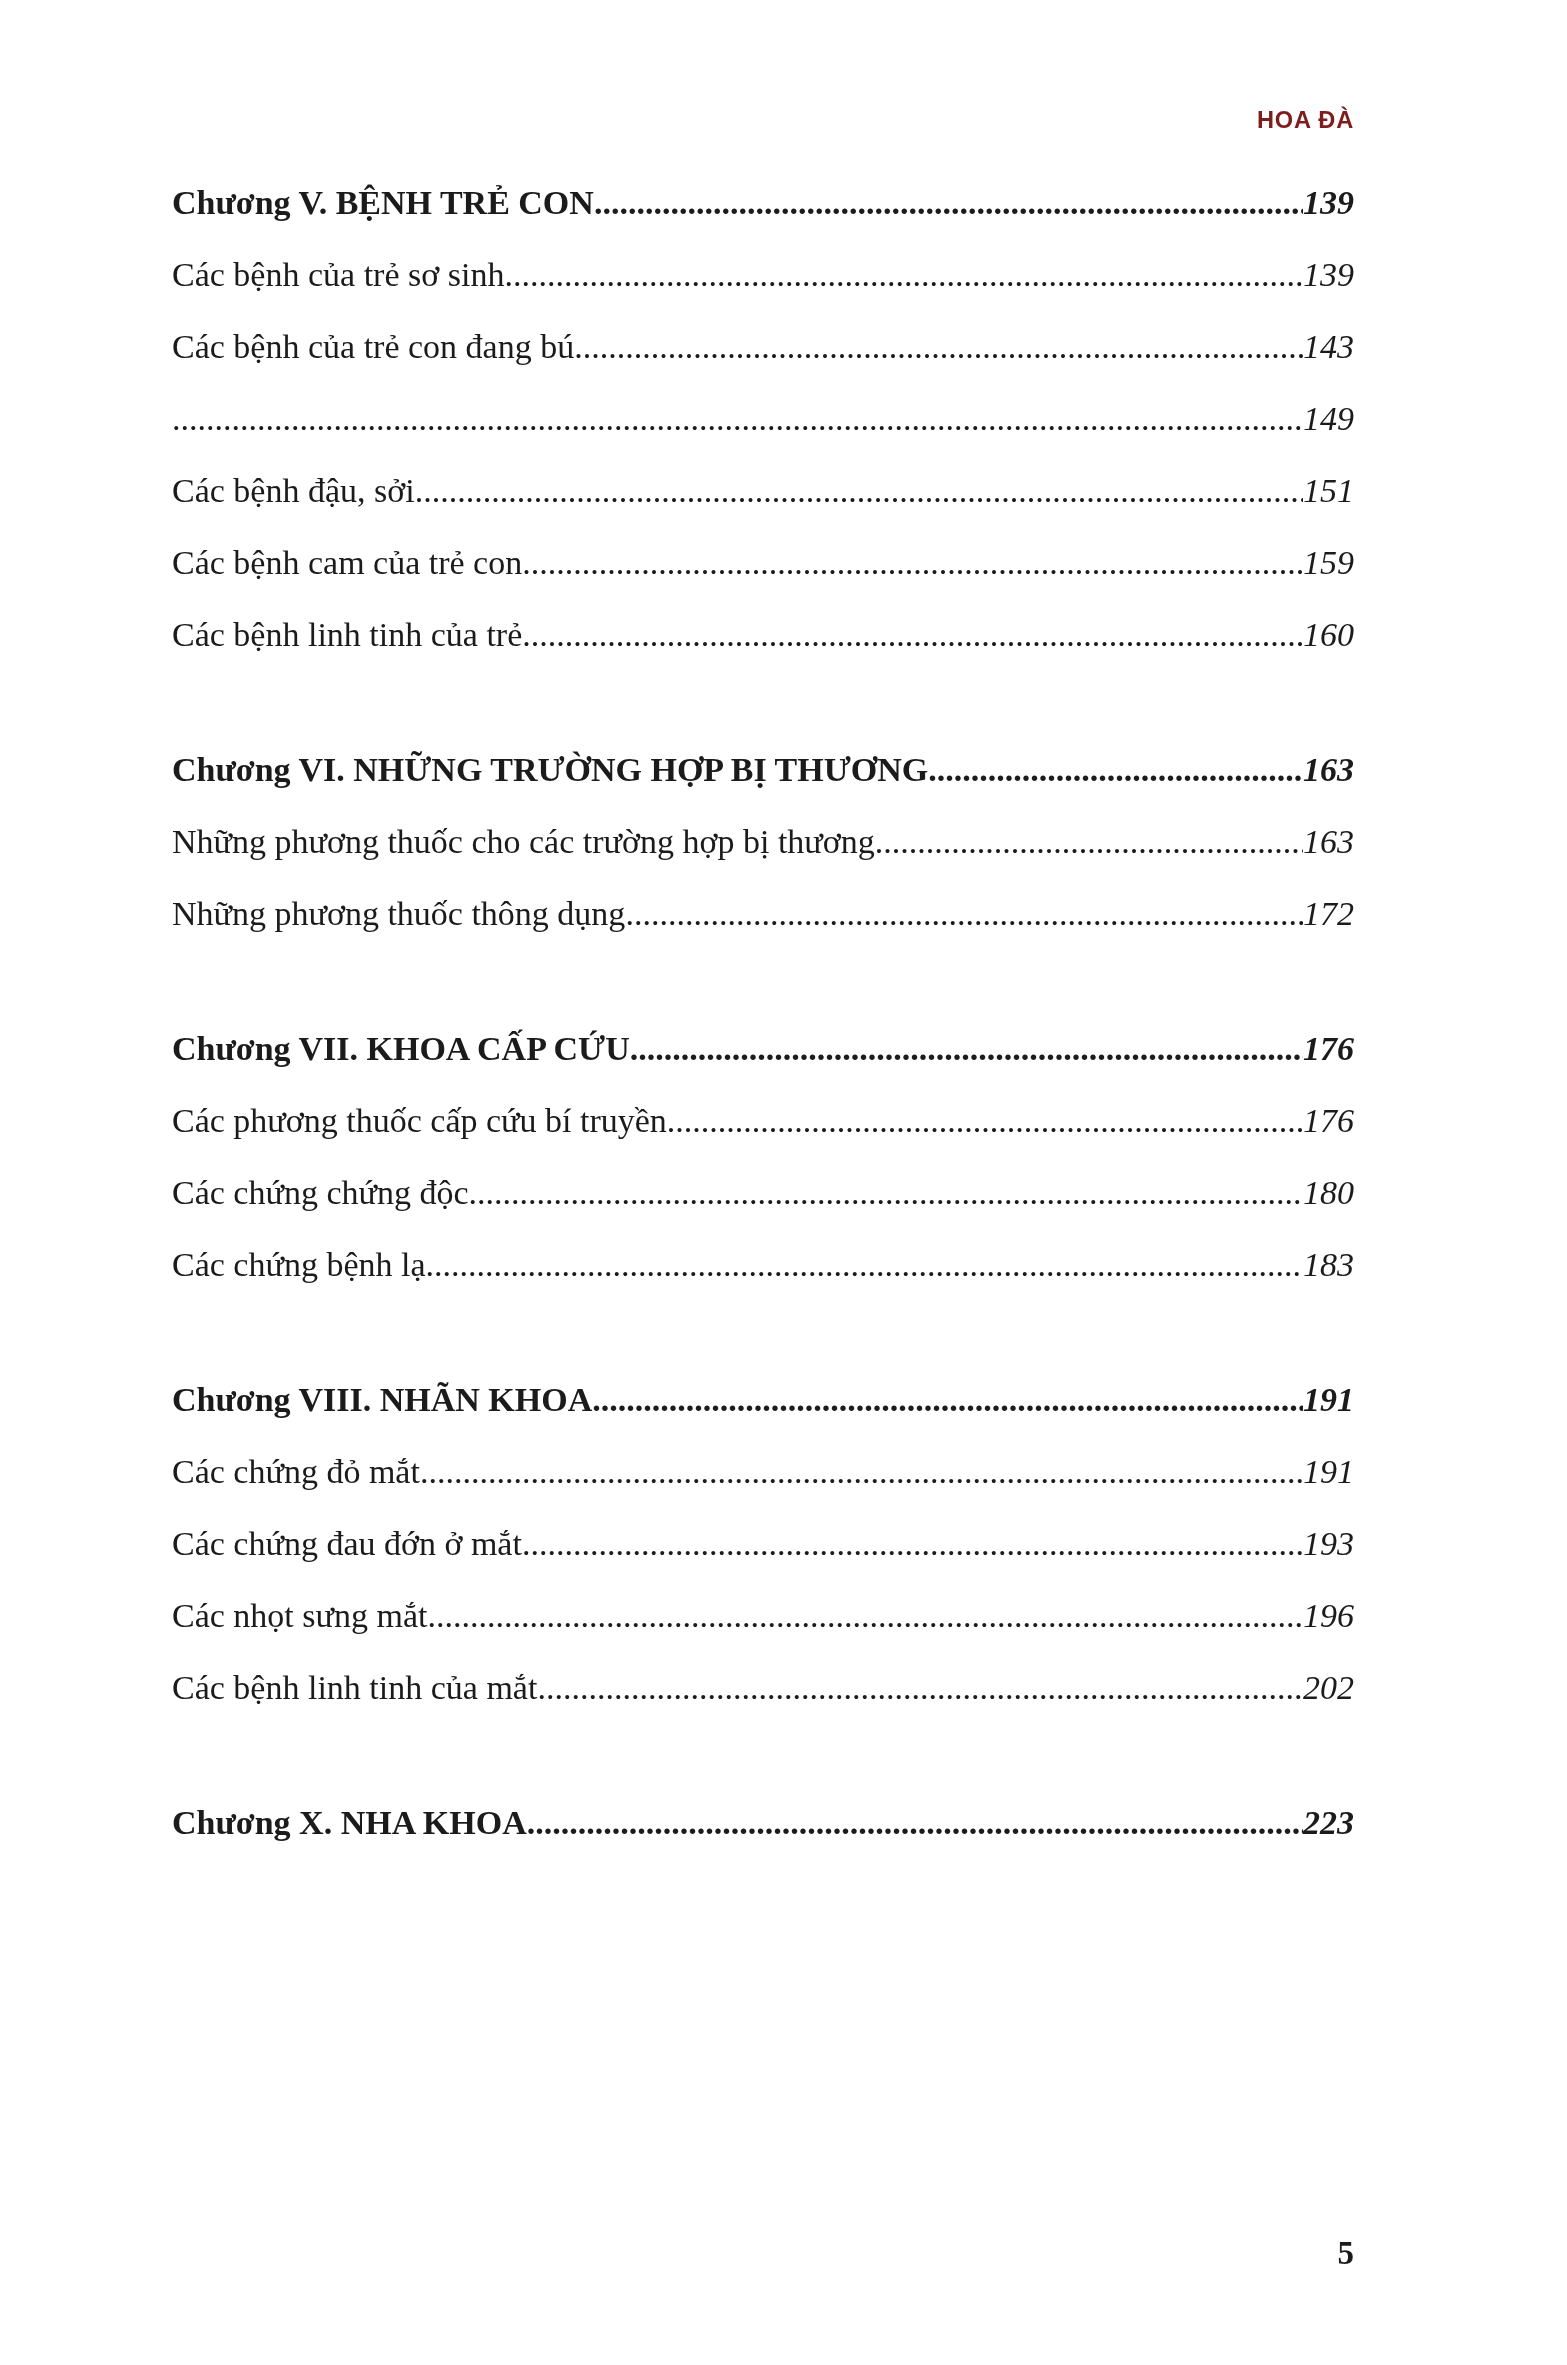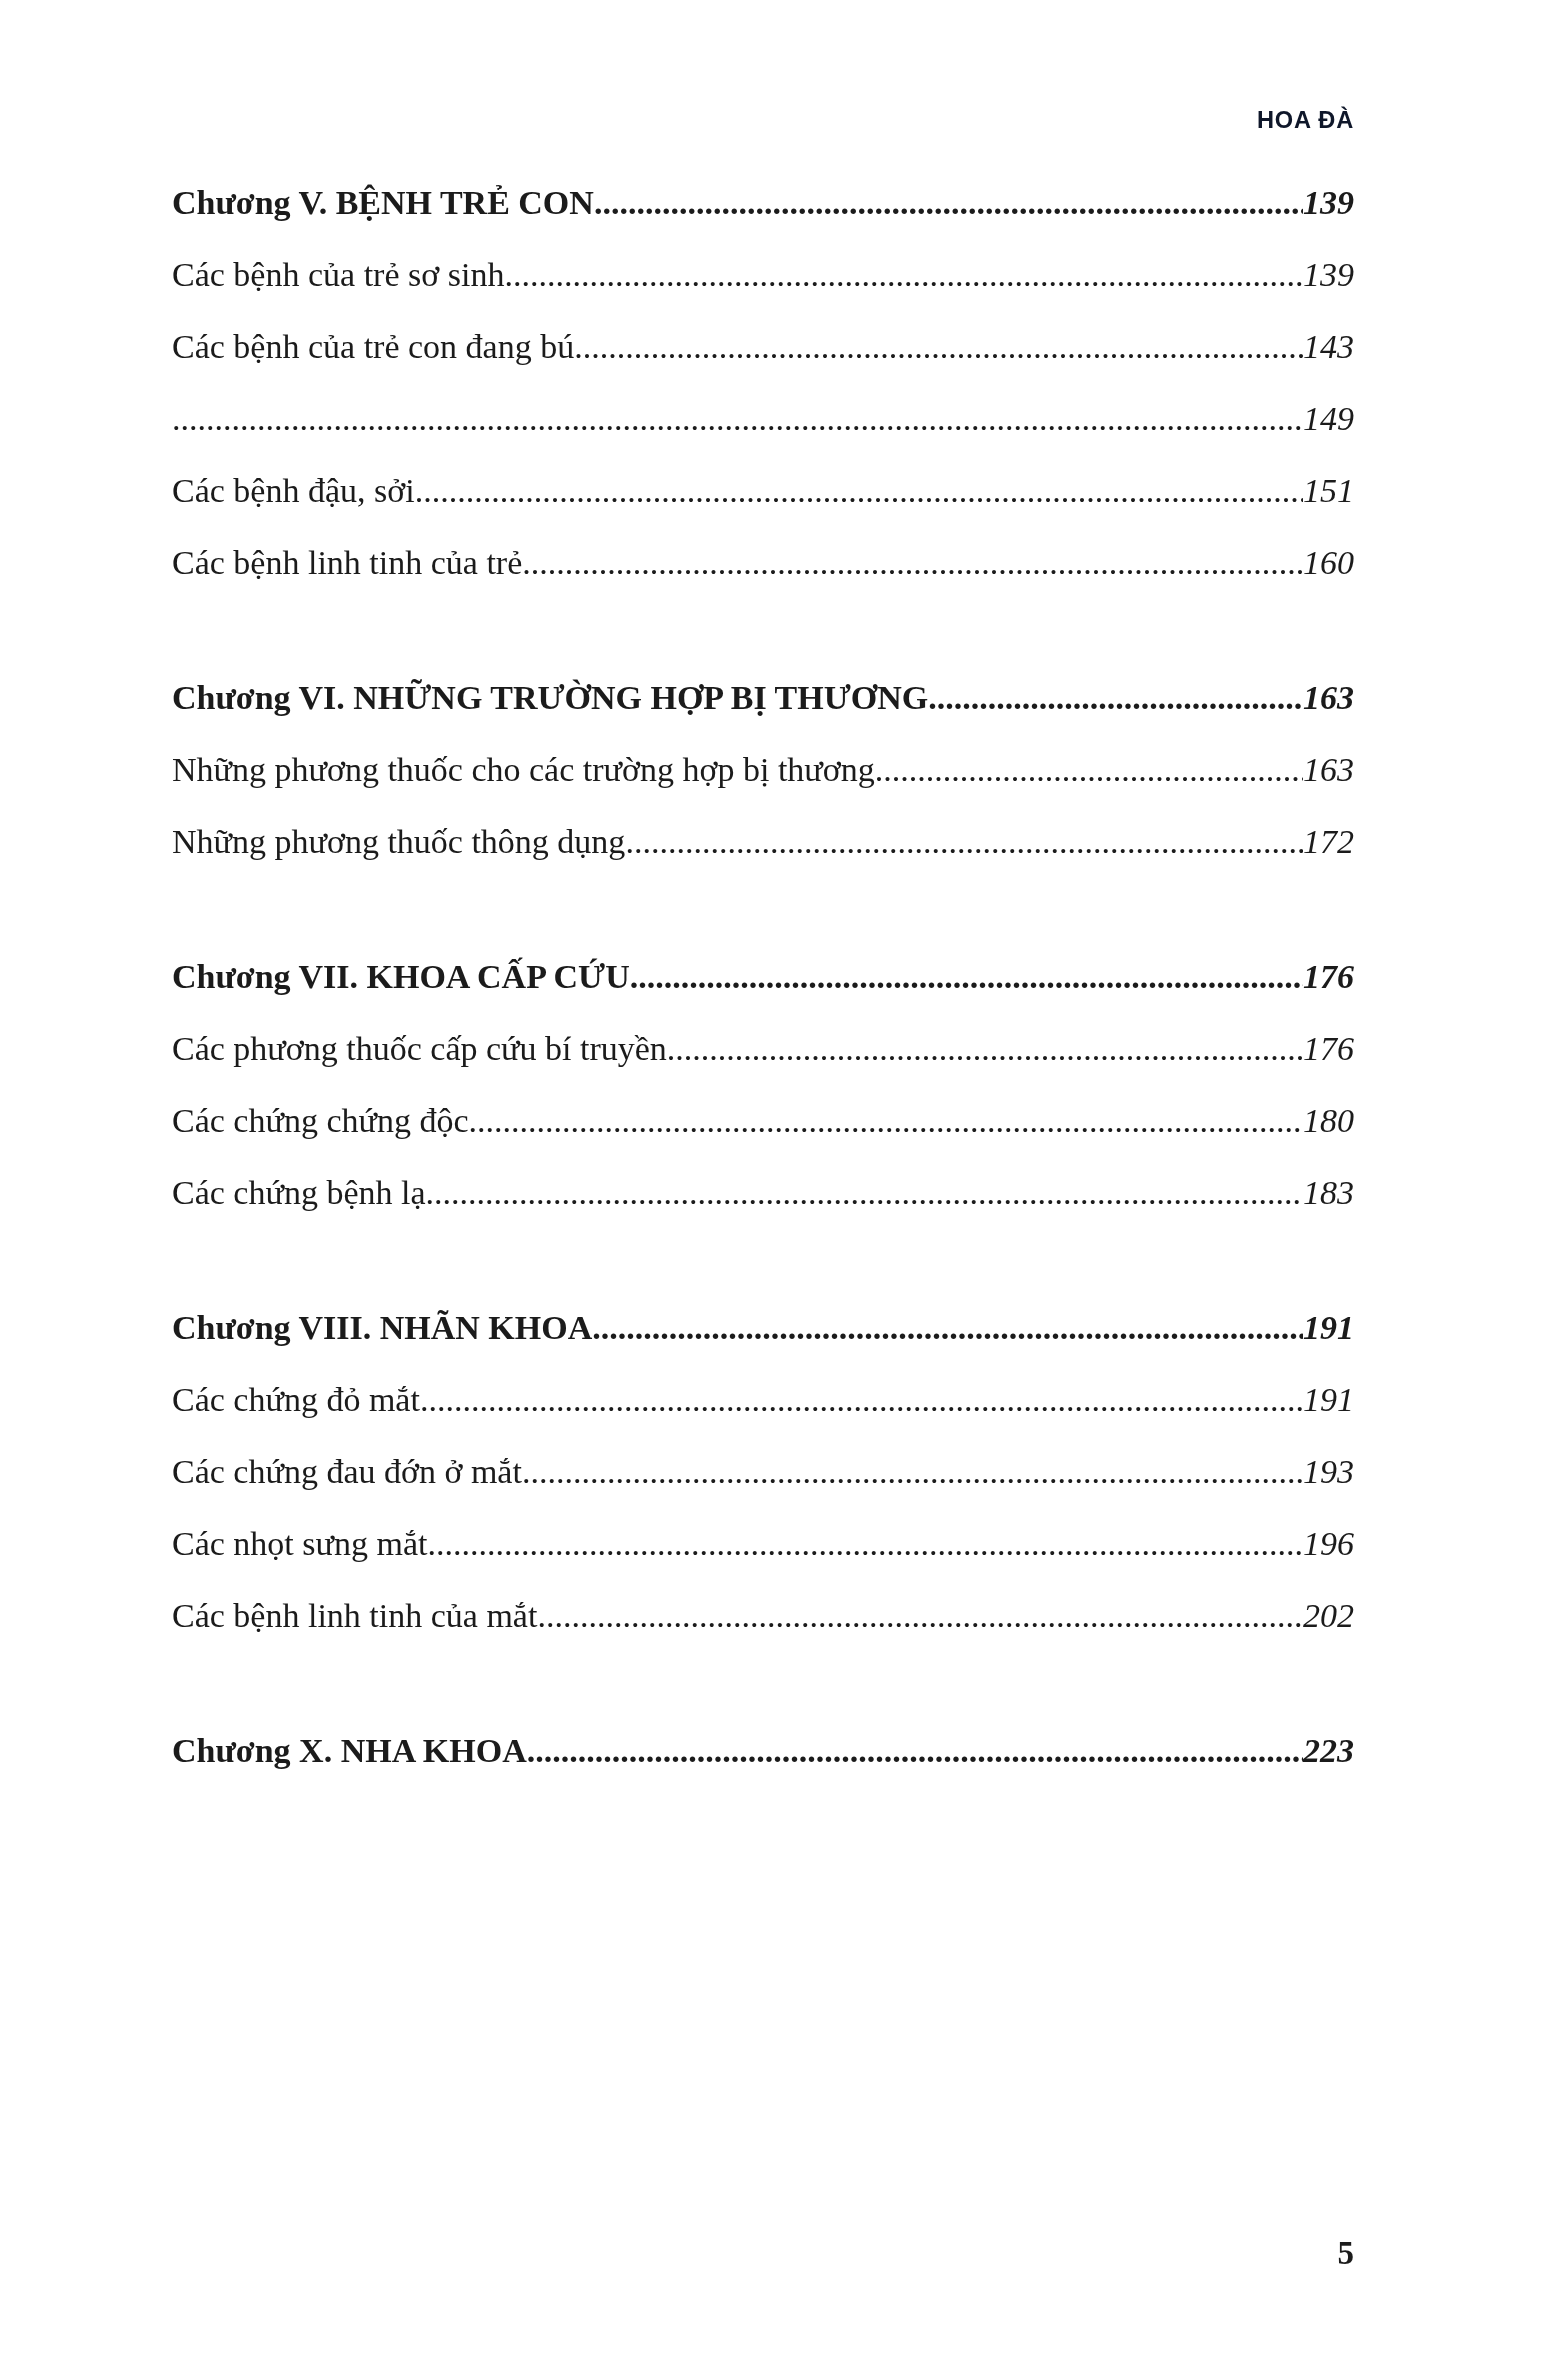--- a/index.html
+++ b/index.html
@@ -17,21 +17,21 @@
     color: #1b1b1b;
   }
   .running-header {
     position: absolute;
     top: 107px;
     right: 214px;
     font-family: "Liberation Sans", "DejaVu Sans", sans-serif;
     font-size: 23.6px;
     font-weight: bold;
     letter-spacing: 0.8px;
-    color: #0f172a;
+    color: #7f1d1d;
   }
   .toc {
     position: absolute;
     left: 172px;
     right: 214px;
     top: 167px;
   }
   .toc-section + .toc-section {
     margin-top: 63px;
   }
@@ -96,20 +96,25 @@
           <span class="toc-page">143</span>
         </div>
         <div class="toc-row">
           <span class="toc-dots"></span>
           <span class="toc-page">149</span>
         </div>
         <div class="toc-row">
           <span class="toc-label">Các bệnh đậu, sởi</span>
           <span class="toc-dots"></span>
           <span class="toc-page">151</span>
+        </div>
+        <div class="toc-row">
+          <span class="toc-label">Các bệnh cam của trẻ con</span>
+          <span class="toc-dots"></span>
+          <span class="toc-page">159</span>
         </div>
         <div class="toc-row">
           <span class="toc-label">Các bệnh linh tinh của trẻ</span>
           <span class="toc-dots"></span>
           <span class="toc-page">160</span>
         </div>
       </div>
       <div class="toc-section">
         <div class="toc-row toc-heading">
           <span class="toc-label">Chương VI. NHỮNG TRƯỜNG HỢP BỊ THƯƠNG</span>

